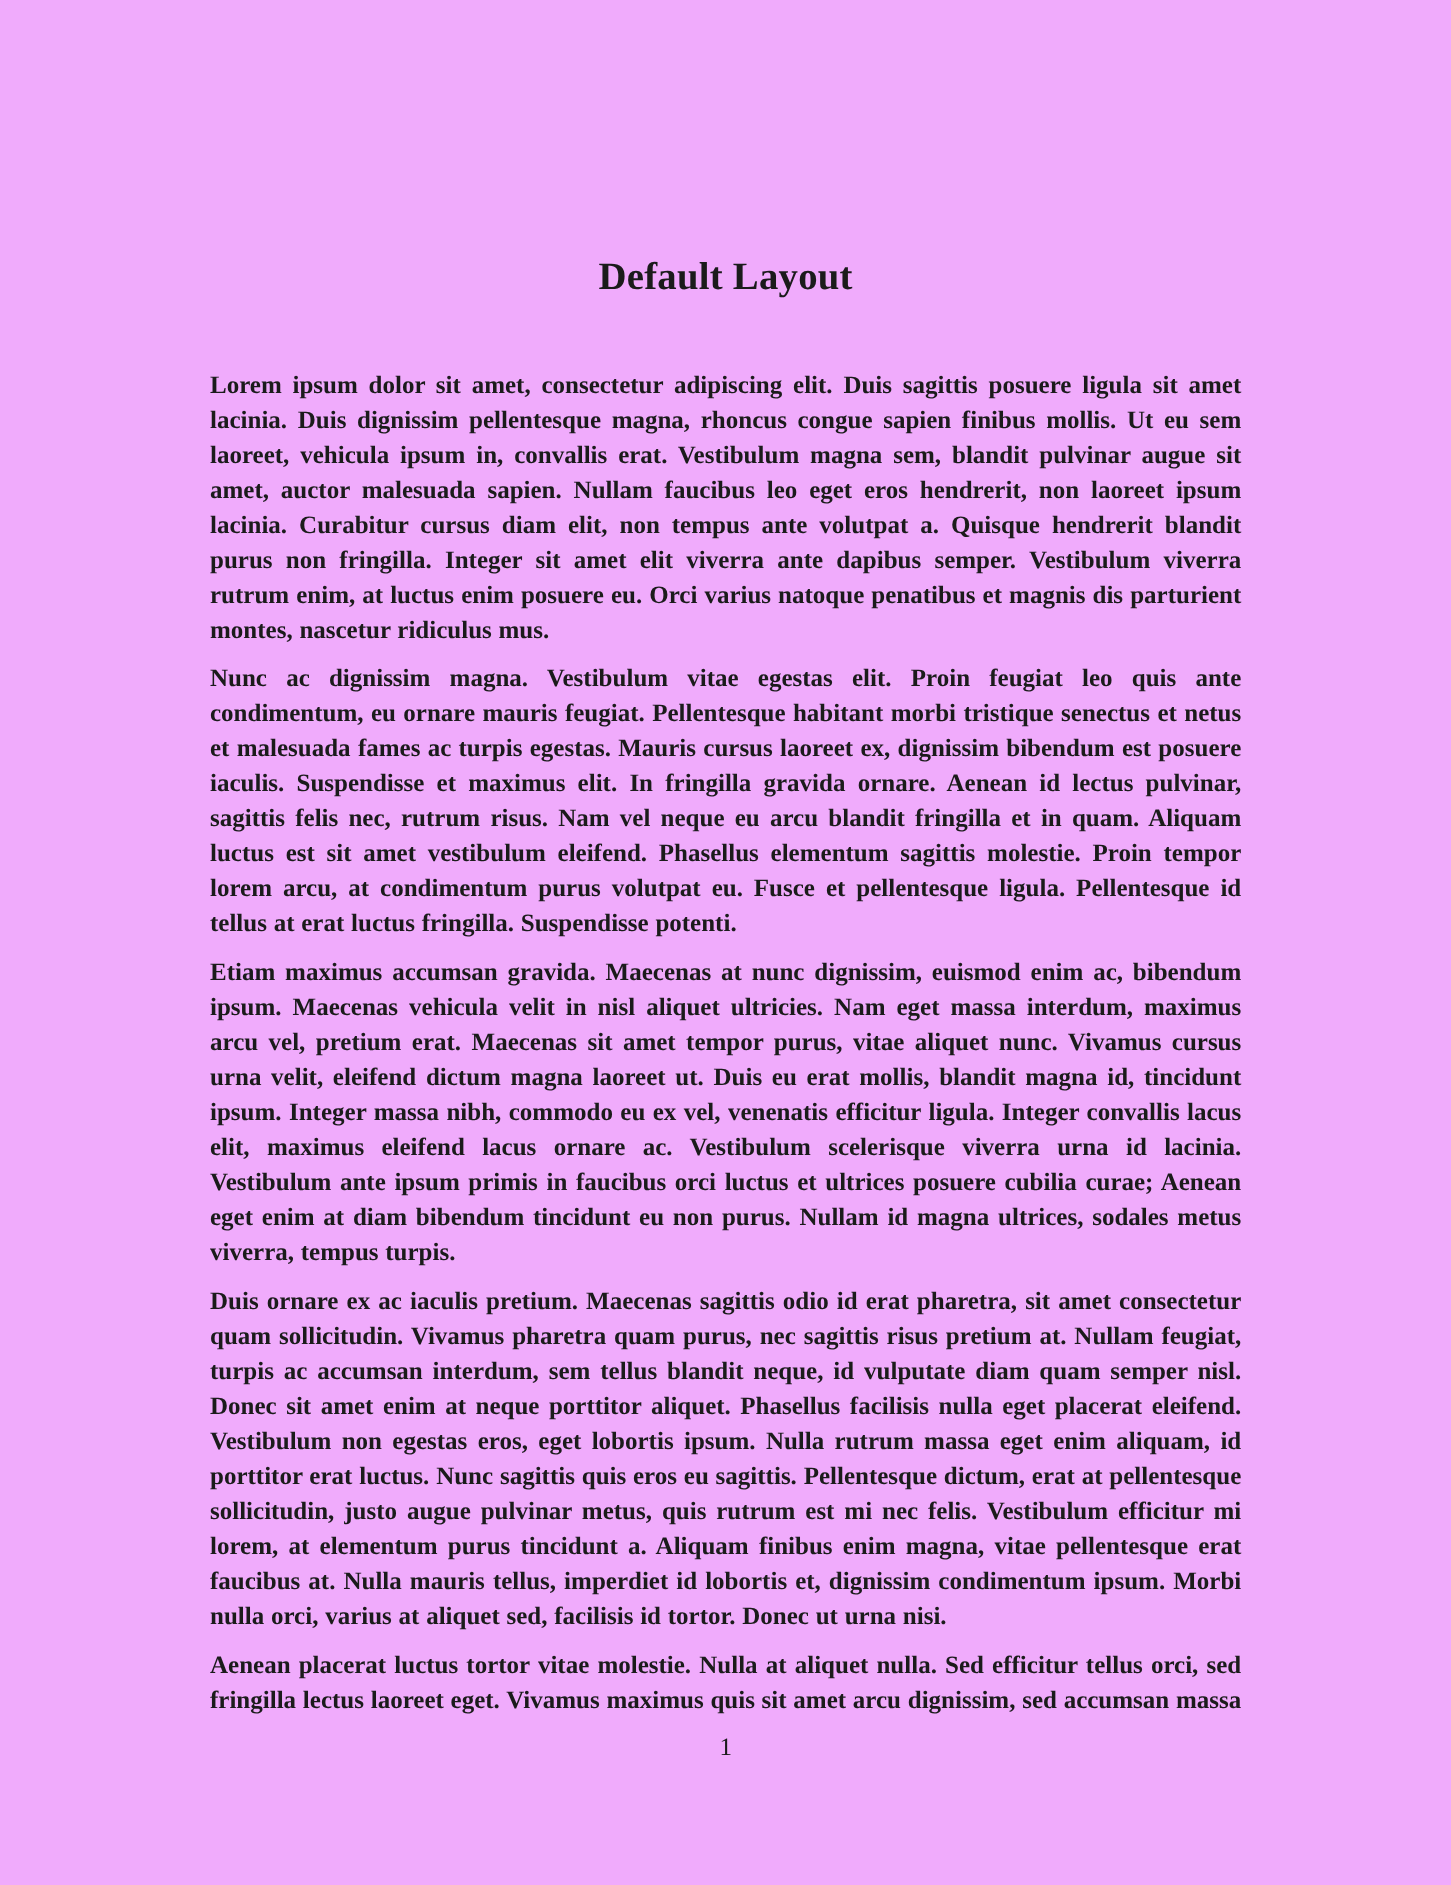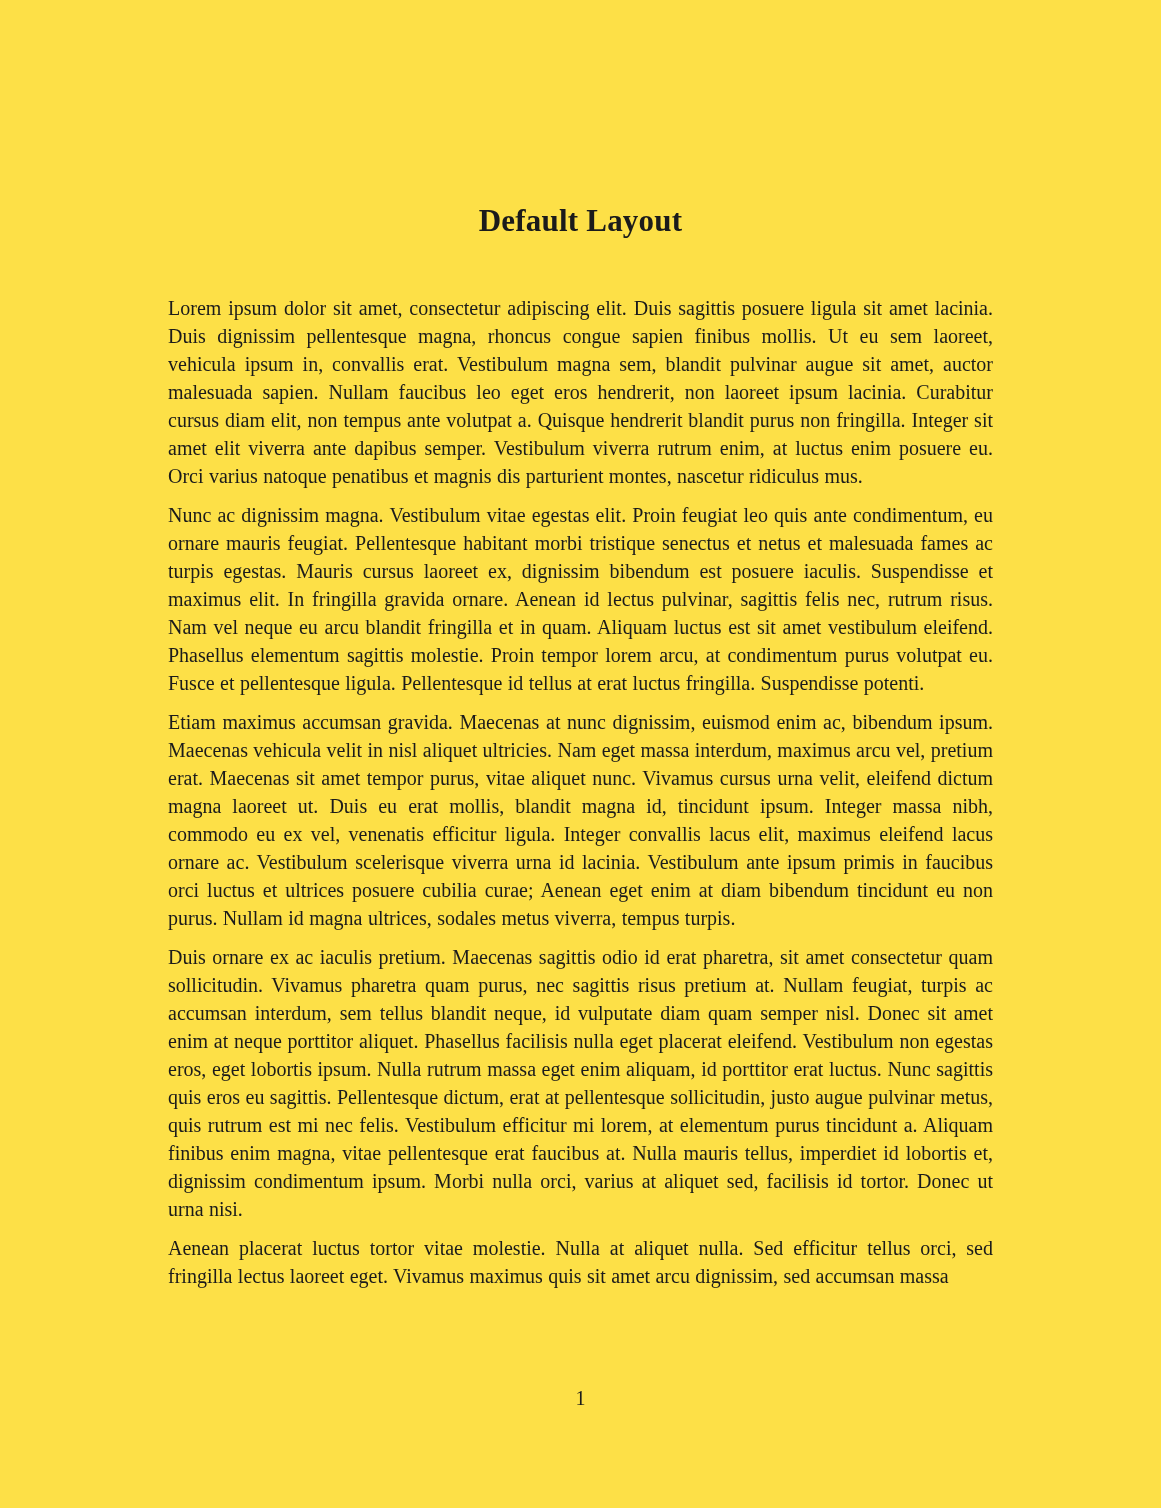--- a/index.html
+++ b/index.html
@@ -28,34 +28,35 @@
     margin: 55px 168px 0 168px;
     font-size: 20px;
     line-height: 28px;
     text-align: justify;
     hyphens: auto;
     -webkit-hyphens: auto;
     word-spacing: 0.02em;
   }
   .doc-body p {
     margin: 0 0 11px 0;
+    font-weight: bold;
   }
   .page-footer {
     position: absolute;
     left: 0;
     right: 0;
     bottom: 98px;
     text-align: center;
     font-size: 20px;
   }
 </style>
 </head>
 <body>
 
-<div class="page" style="background: #fde047; color: rgb(27, 27, 27);">
+<div class="page" style="background: #f0abfc; color: rgb(27, 27, 27);">
 
   <h1 class="doc-title">Default Layout</h1>
 
   <div class="doc-body">
     <p>Lorem ipsum dolor sit amet, consectetur adipiscing elit. Duis sagittis posuere ligula sit amet lacinia. Duis dignissim pellentesque magna, rhoncus congue sapien finibus mollis. Ut eu sem laoreet, vehicula ipsum in, convallis erat. Vestibulum magna sem, blandit pulvinar augue sit amet, auctor malesuada sapien. Nullam faucibus leo eget eros hendrerit, non laoreet ipsum lacinia. Curabitur cursus diam elit, non tempus ante volutpat a. Quisque hendrerit blandit purus non fringilla. Integer sit amet elit viverra ante dapibus semper. Vestibulum viverra rutrum enim, at luctus enim posuere eu. Orci varius natoque penatibus et magnis dis parturient montes, nascetur ridiculus mus.</p>
     <p>Nunc ac dignissim magna. Vestibulum vitae egestas elit. Proin feugiat leo quis ante condimentum, eu ornare mauris feugiat. Pellentesque habitant morbi tristique senectus et netus et malesuada fames ac turpis egestas. Mauris cursus laoreet ex, dignissim bibendum est posuere iaculis. Suspendisse et maximus elit. In fringilla gravida ornare. Aenean id lectus pulvinar, sagittis felis nec, rutrum risus. Nam vel neque eu arcu blandit fringilla et in quam. Aliquam luctus est sit amet vestibulum eleifend. Phasellus elementum sagittis molestie. Proin tempor lorem arcu, at condimentum purus volutpat eu. Fusce et pellentesque ligula. Pellentesque id tellus at erat luctus fringilla. Suspendisse potenti.</p>
     <p>Etiam maximus accumsan gravida. Maecenas at nunc dignissim, euismod enim ac, bibendum ipsum. Maecenas vehicula velit in nisl aliquet ultricies. Nam eget massa interdum, maximus arcu vel, pretium erat. Maecenas sit amet tempor purus, vitae aliquet nunc. Vivamus cursus urna velit, eleifend dictum magna laoreet ut. Duis eu erat mollis, blandit magna id, tincidunt ipsum. Integer massa nibh, commodo eu ex vel, venenatis efficitur ligula. Integer convallis lacus elit, maximus eleifend lacus ornare ac. Vestibulum scelerisque viverra urna id lacinia. Vestibulum ante ipsum primis in faucibus orci luctus et ultrices posuere cubilia curae; Aenean eget enim at diam bibendum tincidunt eu non purus. Nullam id magna ultrices, sodales metus viverra, tempus turpis.</p>
     <p>Duis ornare ex ac iaculis pretium. Maecenas sagittis odio id erat pharetra, sit amet consectetur quam sollicitudin. Vivamus pharetra quam purus, nec sagittis risus pretium at. Nullam feugiat, turpis ac accumsan interdum, sem tellus blandit neque, id vulputate diam quam semper nisl. Donec sit amet enim at neque porttitor aliquet. Phasellus facilisis nulla eget placerat eleifend. Vestibulum non egestas eros, eget lobortis ipsum. Nulla rutrum massa eget enim aliquam, id porttitor erat luctus. Nunc sagittis quis eros eu sagittis. Pellentesque dictum, erat at pellentesque sollicitudin, justo augue pulvinar metus, quis rutrum est mi nec felis. Vestibulum efficitur mi lorem, at elementum purus tincidunt a. Aliquam finibus enim magna, vitae pellentesque erat faucibus at. Nulla mauris tellus, imperdiet id lobortis et, dignissim condimentum ipsum. Morbi nulla orci, varius at aliquet sed, facilisis id tortor. Donec ut urna nisi.</p>
     <p>Aenean placerat luctus tortor vitae molestie. Nulla at aliquet nulla. Sed efficitur tellus orci, sed fringilla lectus laoreet eget. Vivamus maximus quis sit amet arcu dignissim, sed accumsan massa</p>
   </div>

